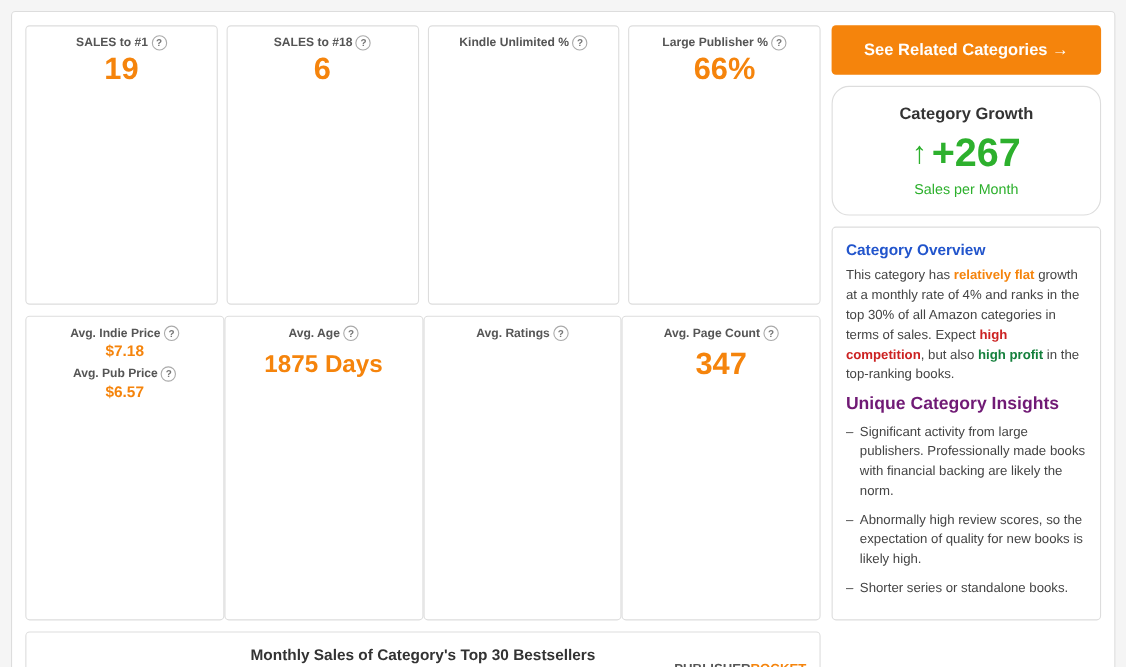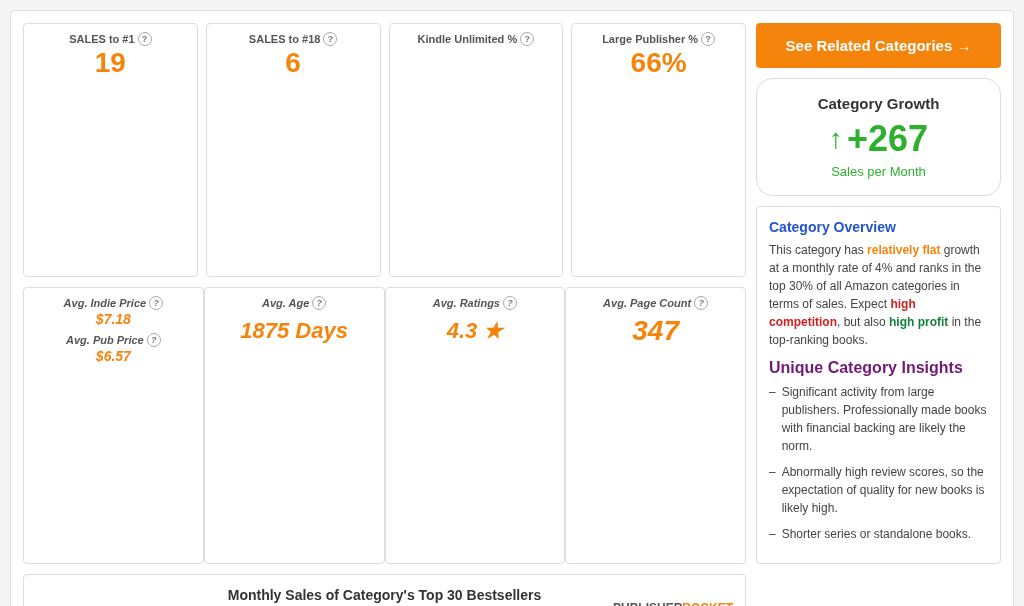--- a/index.html
+++ b/index.html
@@ -63,21 +63,20 @@
       border: 1px solid #aaa;
       font-size: 9px;
       color: #777;
       cursor: pointer;
     }
     
     .stats-row2 {
       display: grid;
       grid-template-columns: 1fr 1fr 1fr 1fr;
       gap: 0;
-      font-style: italic;
     }
     
     .right-panel {
       grid-row: 1 / 3;
       grid-column: 2;
       display: flex;
       flex-direction: column;
       gap: 10px;
     }
     .see-related-btn {
@@ -348,21 +347,20 @@
         <span class="question-mark">?</span>
       </div>
       <div class="stat-value" style="font-size:22px;padding-top:8px;">1875 Days</div>
     </div>
 
     <div class="stat-card">
       <div class="stat-label">
         <span>Avg. Ratings</span>
         <span class="question-mark">?</span>
       </div>
-      <div class="stat-value" style="font-size:22px;padding-top:8px;">4.3 ★</div>
     </div>
 
     <div class="stat-card">
       <div class="stat-label">
         <span>Avg. Page Count</span>
         <span class="question-mark">?</span>
       </div>
       <div class="stat-value" style="font-size:28px;padding-top:4px;">347</div>
     </div>
   </div>

